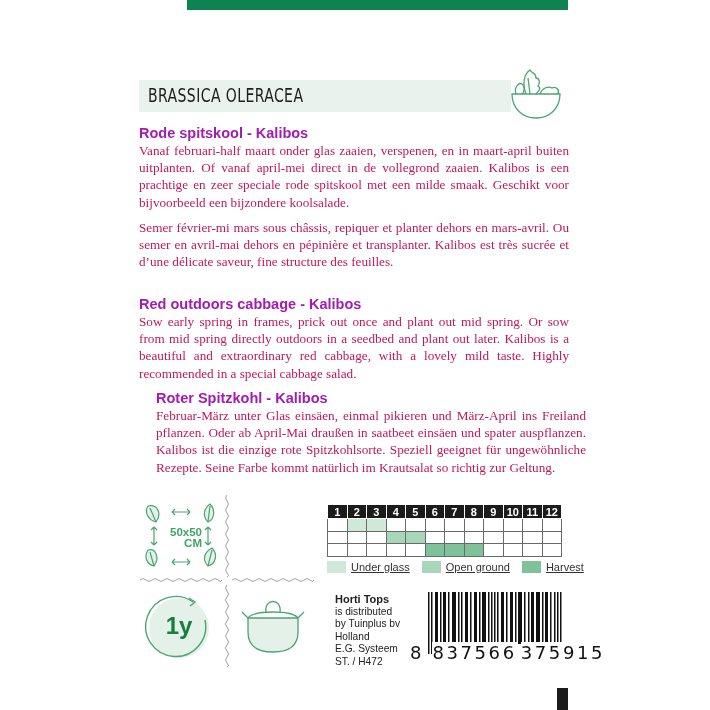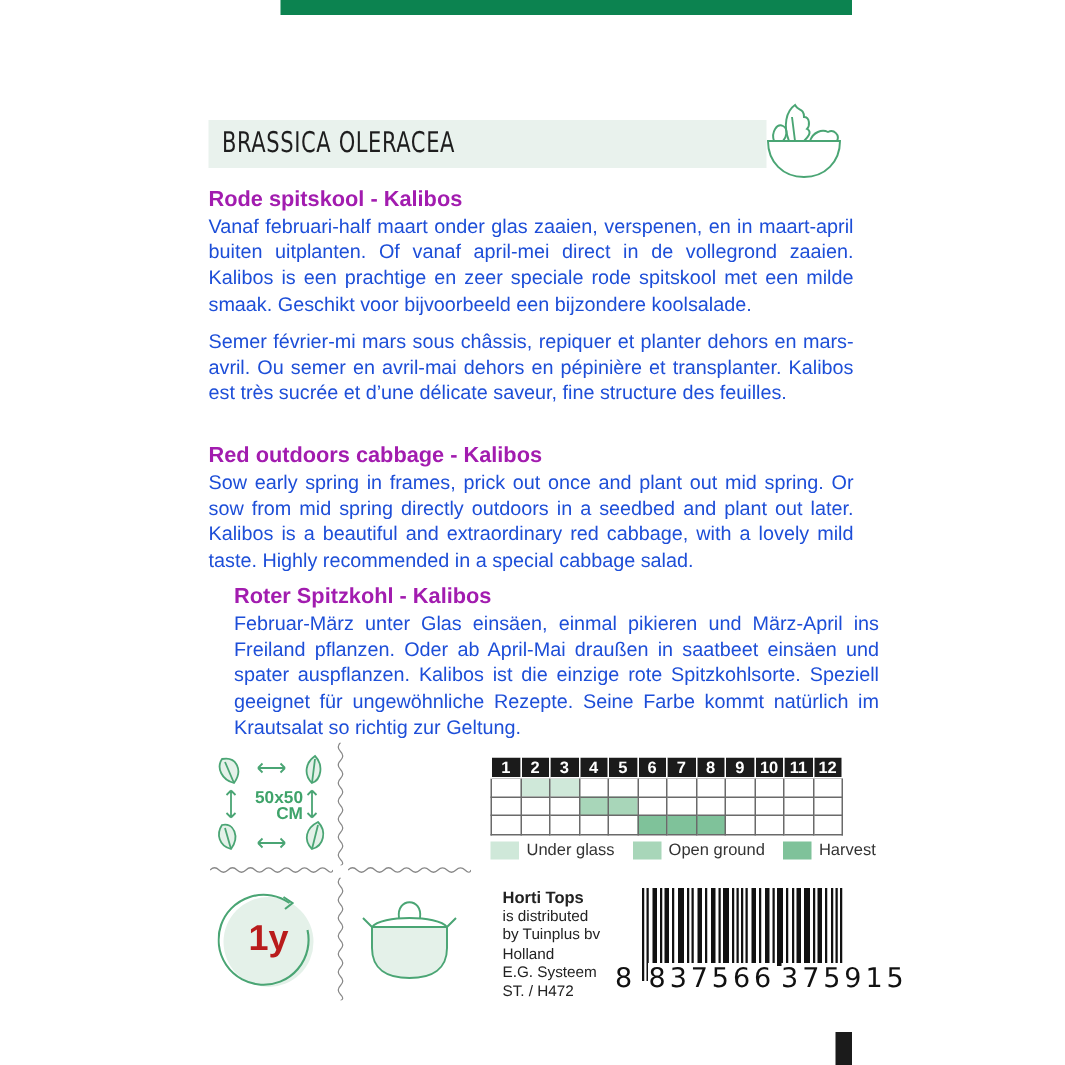--- a/index.html
+++ b/index.html
@@ -3,33 +3,33 @@
 <meta charset="utf-8">
 <style>
   html, body { margin:0; padding:0; background:#ffffff; }
   body { width:710px; height:710px; position:relative; overflow:hidden; font-family:"DejaVu Sans", sans-serif; color:#2a2a2a; }
   .topbar { position:absolute; left:187px; top:0; width:381px; height:10px; background:#0c8350; }
   .header-band { position:absolute; left:139px; top:80px; width:372px; height:32px; background:#e9f2ed; }
   .latin { position:absolute; left:148px; top:84px; font-family:"DejaVu Sans Condensed","DejaVu Sans", sans-serif; font-size:19px; letter-spacing:0.5px; color:#1e1e1e; font-weight:300; transform:scaleX(0.82); transform-origin:left top; }
   .bowl { position:absolute; left:508px; top:68px; width:56px; height:52px; }
   .section { position:absolute; left:139px; width:430px; }
   .sec-title { font-family:"Liberation Sans", sans-serif; font-weight:bold; font-size:14.5px; color:#a21caf; line-height:17px; }
-  .sec-body { font-family:Liberation Sans, sans-serif; font-size:13.2px; line-height:17.2px; text-align:justify; color:#1d4ed8; }
+  .sec-body { font-family:Liberation Serif, serif; font-size:13.2px; line-height:17.2px; text-align:justify; color:#be185d; }
   .icon-box { position:absolute; }
   .vwave { position:absolute; width:6px; }
   .hwave { position:absolute; height:6px; }
   .calendar { position:absolute; left:327px; top:504px; border-collapse:collapse; }
   .calendar td { width:18.5px; height:11.5px; border:1px solid #6a6a6a; padding:0; }
   .calendar th { height:13px; background:#1b1b1b; color:#fff; font-family:"Liberation Sans", sans-serif; font-weight:bold; font-size:11px; text-align:center; padding:0; border:1px solid #fff; }
   .c-glass { background:#cfe8d9; }
   .c-open { background:#a8d6b9; }
   .c-harvest { background:#7fc29a; }
   .legend { position:absolute; left:327px; top:561px; display:flex; align-items:center; font-family:"Liberation Sans", sans-serif; font-size:11px; color:#333; }
   .legend .sw { width:19px; height:12px; margin-right:5px; }
-  .legend .item { display:flex; align-items:center; margin-right:12px; }
+  .legend .item { display:flex; align-items:center; margin-right:12px;text-decoration:underline; }
   .dist { position:absolute; left:335px; top:593px; font-family:"Liberation Sans", sans-serif; font-size:10.2px; line-height:12.6px; color:#222; }
   .dist .name { font-weight:bold; font-size:11px; }
   .barcode { position:absolute; left:428px; top:592px; width:140px; height:62px; }
   .ean { position:absolute; left:410px; top:642px; font-family:"DejaVu Sans", sans-serif; font-size:18px; letter-spacing:2.6px; color:#111; background:transparent; }
   .ean span { background:#fff; }
   .blackmark { position:absolute; left:557px; top:688px; width:11px; height:22px; background:#1b1b1b; }
 </style>
 </head>
 <body>
 
@@ -97,21 +97,21 @@
 <svg class="hwave" style="left:232px; top:577px; width:82px;" viewBox="0 0 82 6">
   <path d="M0 3 Q3 0 6 3 Q9 6 12 3 Q15 0 18 3 Q21 6 24 3 Q27 0 30 3 Q33 6 36 3 Q39 0 42 3 Q45 6 48 3 Q51 0 54 3 Q57 6 60 3 Q63 0 66 3 Q69 6 72 3 Q75 0 78 3 Q81 6 82 3" stroke="#888" stroke-width="0.8" fill="none"></path>
 </svg>
 
 <div class="icon-box" style="left:145px; top:592px; width:70px; height:70px;">
   <svg width="70" height="70" viewBox="0 0 70 70">
     <circle cx="34" cy="36" r="30" fill="#e4f1e9"></circle>
     <path d="M60 28 A30 30 0 1 1 48 10" fill="none" stroke="#4aa574" stroke-width="1.4"></path>
     <path d="M44 6 L50 10 L45 14" fill="none" stroke="#4aa574" stroke-width="1.4"></path>
   </svg>
-  <div style="position:absolute; left:0; top:20px; width:68px; text-align:center; font-family:'Liberation Sans',sans-serif; font-weight:bold; font-size:24px; color:#b91c1c;">1y</div>
+  <div style="position:absolute; left:0; top:20px; width:68px; text-align:center; font-family:'Liberation Sans',sans-serif; font-weight:bold; font-size:24px; color:#15803d;">1y</div>
 </div>
 
 <svg class="icon-box" style="left:238px; top:594px; width:70px; height:62px;" viewBox="0 0 70 62" fill="none" stroke="#4aa574" stroke-width="1.3">
   <path d="M10 24 H60 V38 C60 52 50 58 35 58 C20 58 10 52 10 38 Z" fill="#e4f1e9"></path>
   <path d="M10 24 C16 16 54 16 60 24"></path>
   <path d="M28 18 C26 4 44 4 42 18"></path>
   <path d="M10 24 L4 18 M60 24 L66 18"></path>
 </svg>
 
 <table class="calendar">

